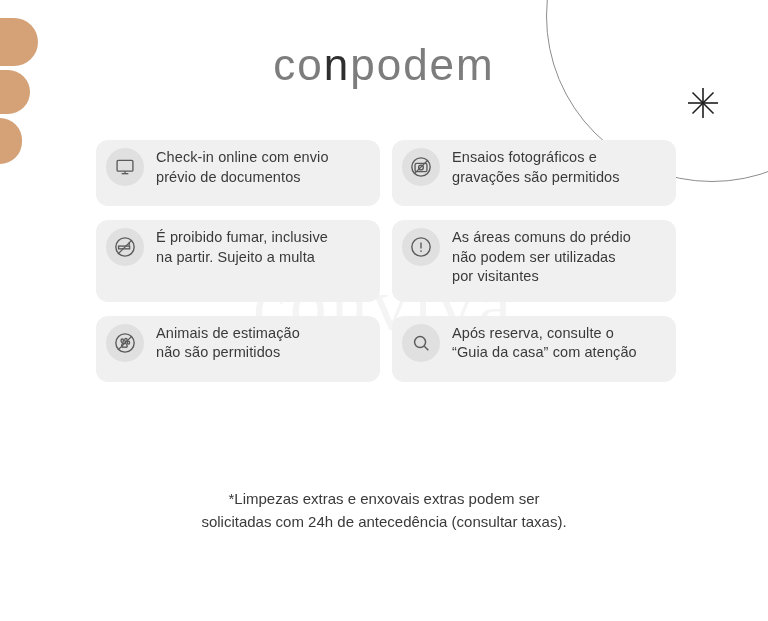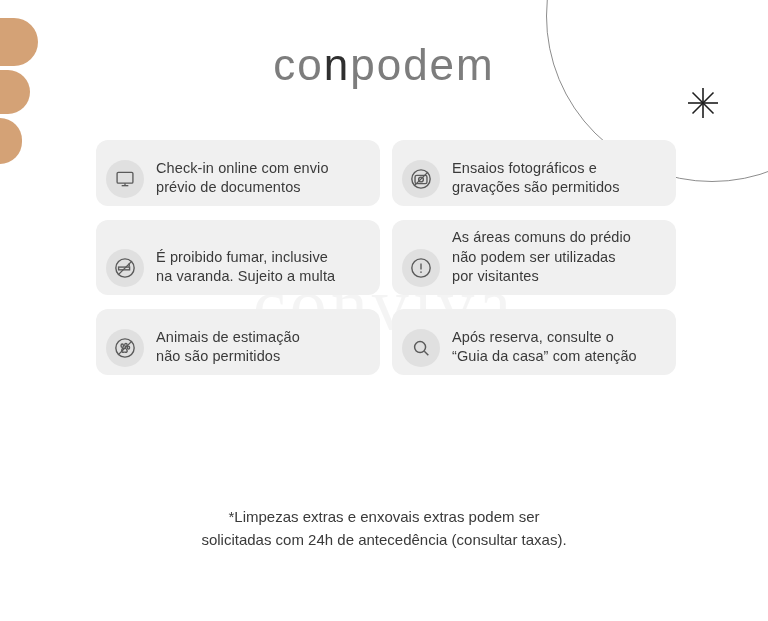--- a/index.html
+++ b/index.html
@@ -109,22 +109,22 @@
     display: grid;
     grid-template-columns: 284px 284px;
     column-gap: 12px;
     row-gap: 14px;
   }
   .card {
     background: #f0f0f0;
     border-radius: 12px;
     min-height: 66px;
     display: flex;
-    align-items: flex-end;
-    padding: 8px 12px 8px 10px;
+    align-items: flex-start;
+    padding: 8px 12px 15px 10px;
     box-sizing: border-box;
   }
   .card .icon {
     flex: 0 0 auto;
     width: 38px;
     height: 38px;
     border-radius: 50%;
     background: #e0e0e0;
     display: flex;
     align-items: center;
@@ -138,21 +138,21 @@
     font-size: 14.5px;
     line-height: 1.35;
     color: #3a3a3a;
     letter-spacing: 0.1px;
     white-space: pre-line;
   }
 
   
   .footnote {
     position: absolute;
-    top: 506px;
+    top: 488px;
     left: 0;
     right: 0;
     text-align: center;
     font-size: 15px;
     line-height: 1.5;
     color: #3a3a3a;
     white-space: pre-line;
   }
 </style>
 </head>
@@ -214,21 +214,21 @@
   <div class="card">
     <span class="icon">
       <svg width="22" height="22" viewBox="0 0 24 24" fill="none" stroke="#5a5a5a" stroke-width="1.5">
         <circle cx="12" cy="12" r="10"></circle>
         <rect x="5" y="11" width="12" height="3"></rect>
         <path d="M16 10.5c1-1 1-2.5 0-3.5"></path>
         <line x1="4.5" y1="19.5" x2="19.5" y2="4.5"></line>
       </svg>
     </span>
     <span class="text">É proibido fumar, inclusive
-na varanda. Sujeito a multa</span>
+na partir. Sujeito a multa</span>
   </div>
 
   <div class="card">
     <span class="icon">
       <svg width="22" height="22" viewBox="0 0 24 24" fill="none" stroke="#5a5a5a" stroke-width="1.5">
         <circle cx="12" cy="12" r="10"></circle>
         <line x1="12" y1="7" x2="12" y2="13.5"></line>
         <circle cx="12" cy="16.5" r="0.9" fill="#5a5a5a" stroke="none"></circle>
       </svg>
     </span>

